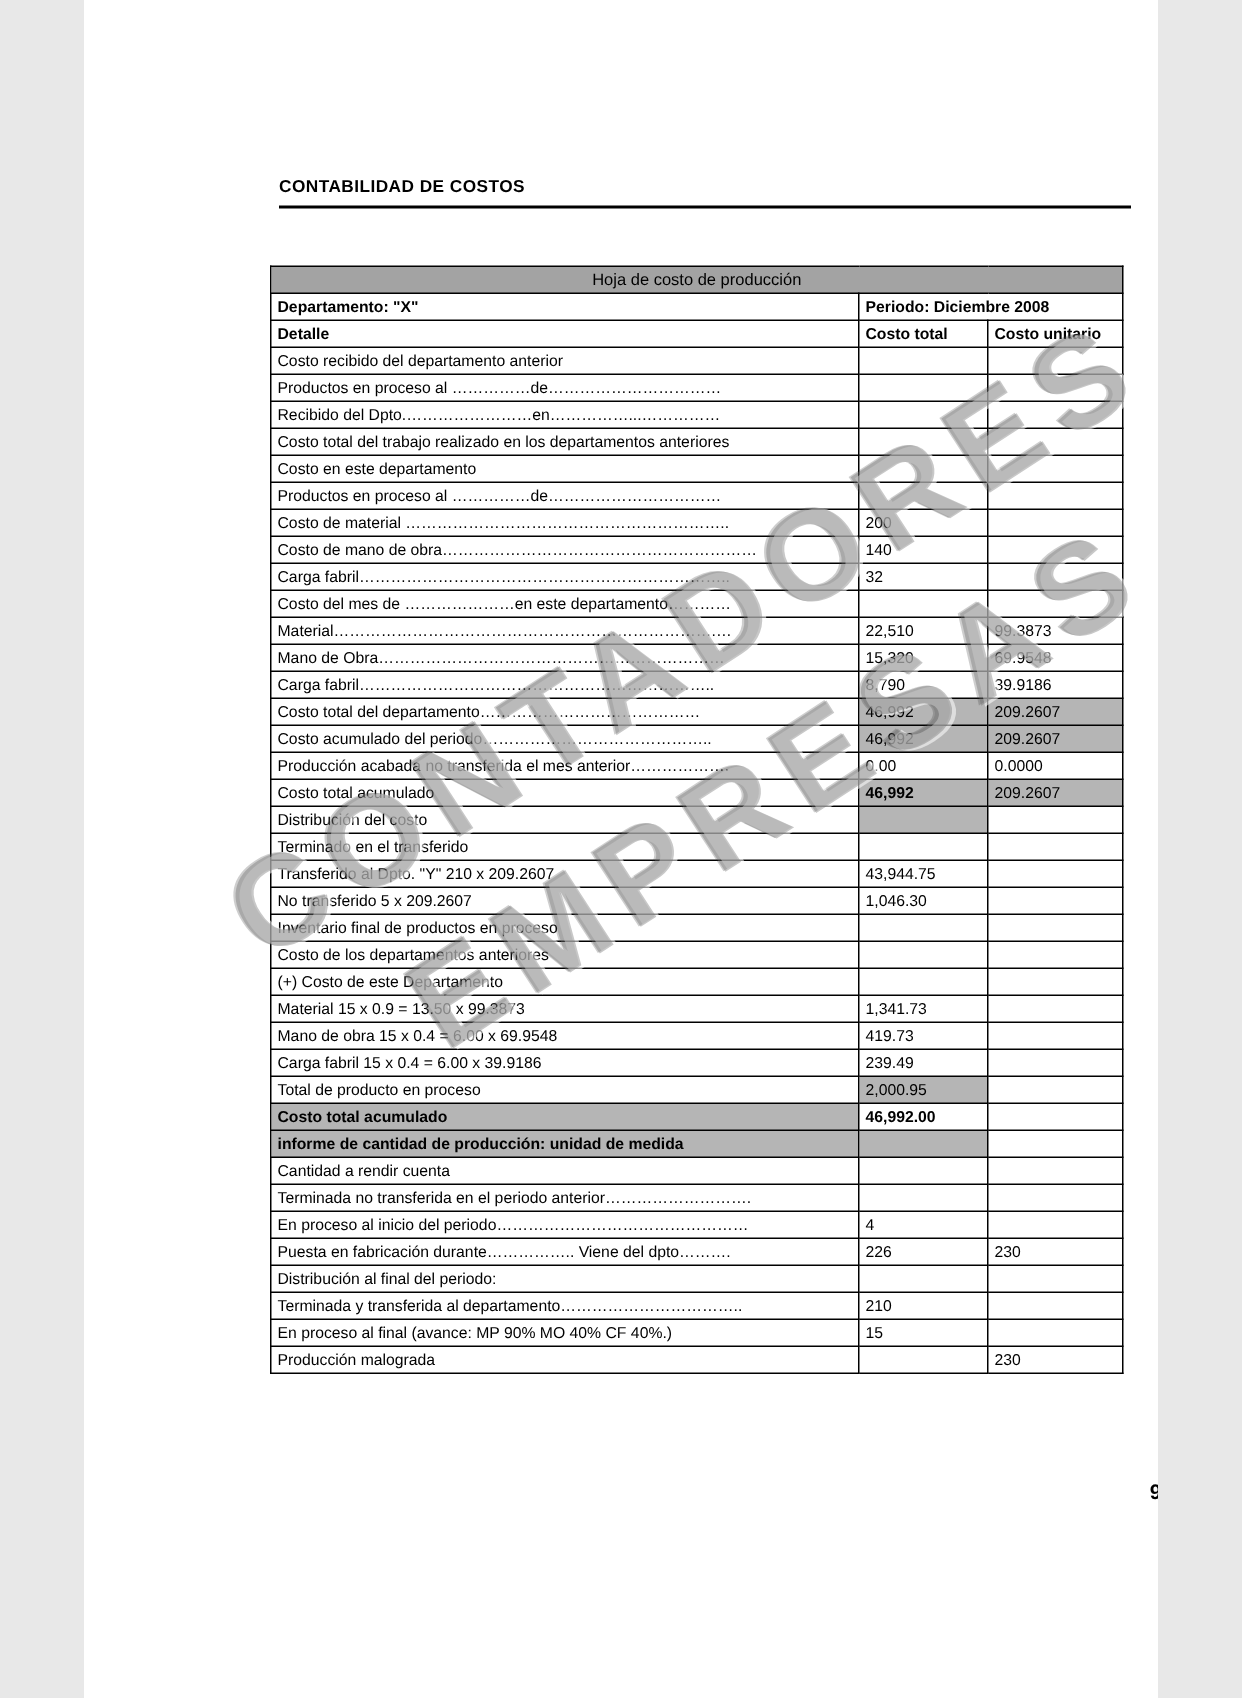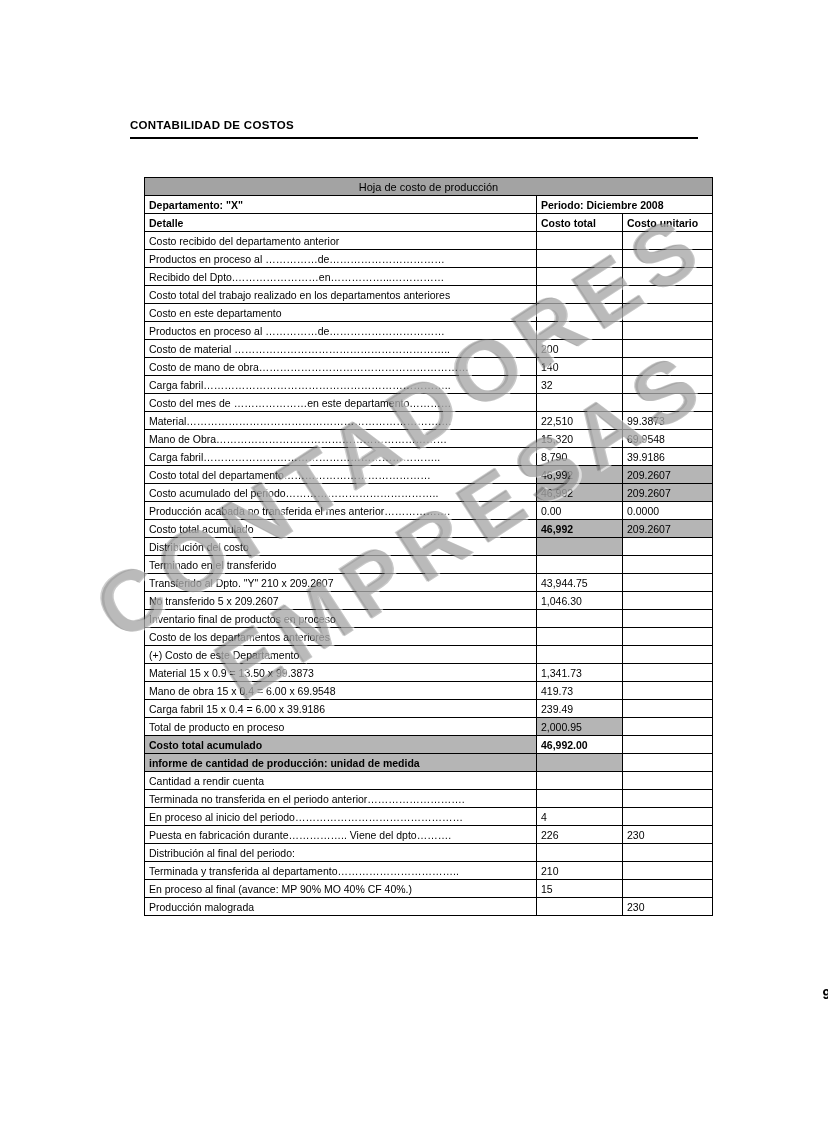--- a/index.html
+++ b/index.html
@@ -1,24 +1,25 @@
 <!DOCTYPE html>
 <html><head>
 <meta charset="utf-8">
 <style>
   html,body { margin:0; padding:0; background:#e8e8e8; }
   .page {
     position: relative;
-    width: 828px;
+    width: 684px;
     height: 1132px;
     margin: 0 auto;
     background: #ffffff;
     font-family: "Liberation Sans", sans-serif;
     color: #000;
     overflow: hidden;
+    padding-left: 32px;
   }
   .doc-header {
     position: absolute;
     top: 119px;
     left: 130px;
     font-size: 11.5px;
     font-weight: bold;
     letter-spacing: 0.3px;
   }
   .header-rule {
@@ -26,21 +27,21 @@
     top: 137px;
     left: 130px;
     width: 568px;
     border: none;
     border-top: 2px solid #000;
     margin: 0;
   }
   .cost-table {
     position: absolute;
     top: 177px;
-    left: 144px;
+    left: 124px;
     width: 568px;
     border-collapse: collapse;
     table-layout: fixed;
     font-size: 10.5px;
   }
   .cost-table th, .cost-table td {
     border: 1px solid #000;
     padding: 2px 4px;
     height: 13px;
     overflow: hidden;

